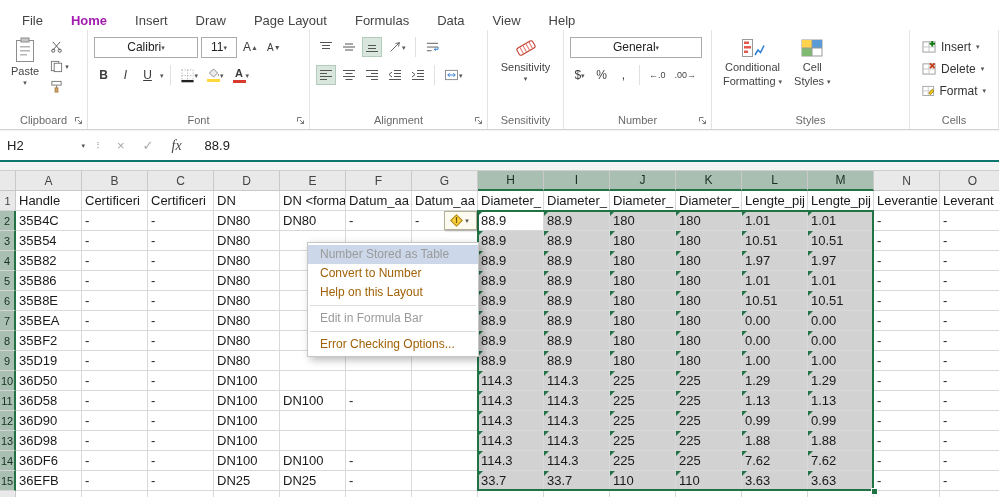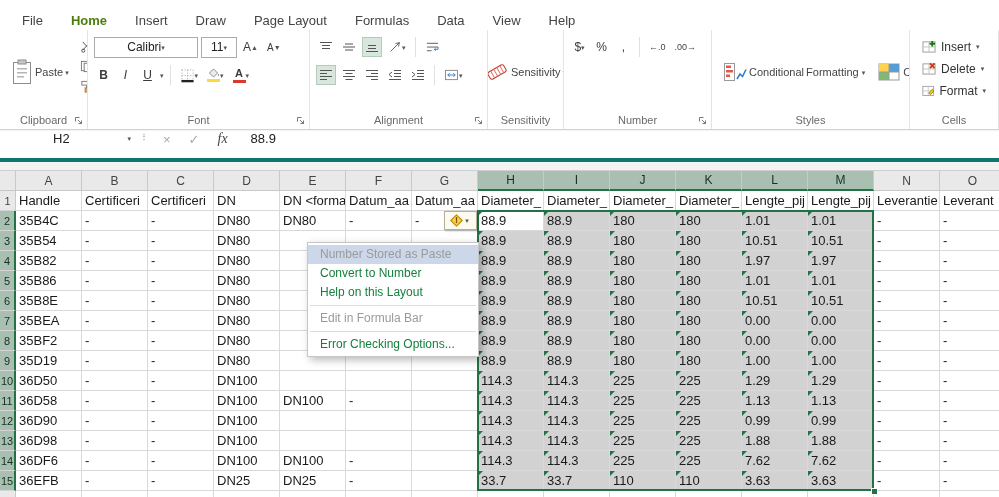--- a/index.html
+++ b/index.html
@@ -3,49 +3,49 @@
 <meta charset="utf-8">
 <style>
   * { box-sizing: border-box; margin: 0; padding: 0; }
   html,body { width: 999px; height: 497px; overflow: hidden; }
   body { font-family: "Liberation Sans","DejaVu Sans",sans-serif; background:#f3f3f3; }
   .app { position:relative; width:999px; height:497px; background:#f3f3f3; overflow:hidden; }
 
   
   .tabbar { position:absolute; top:0; left:0; right:0; height:30px; background:#fff; display:flex; align-items:center; padding-left:8px; }
   .rtab { padding:0 14px; height:30px; line-height:30px; font-size:13px; color:#444; position:relative; white-space:nowrap;margin-top:12px; }
-  .rtab.active { font-weight:bold; color:#4d7c0f; }
+  .rtab.active { font-weight:bold; color:#a21caf; }
   .rtab.active::after { content:""; position:absolute; left:12px; right:12px; bottom:0; height:3px; background:#217346; }
 
   
   .ribbon { position:absolute; top:30px; left:0; right:0; height:100px; background:#fff; border-bottom:1px solid #d2d2d2; display:flex; overflow:hidden; }
   .rg { position:relative; height:100%; border-right:1px solid #e4e4e4; flex:0 0 auto; overflow:hidden; }
   .rg-label { position:absolute; bottom:3px; left:0; right:0; text-align:center; font-size:11px; color:#6a6a6a; }
   .launcher { position:absolute; bottom:4px; right:4px; }
   .rg-body { padding:5px 6px 20px 6px; height:100%; display:flex; }
   .col { display:flex; flex-direction:column; }
   .frow { display:flex; align-items:center; gap:3px; height:24px; }
-  .bigbtn { display:flex; align-items:center; justify-content:flex-start; gap:2px; font-size:11px; color:#444; padding:2px 5px; }
+  .bigbtn { display:flex; flex-direction:column; align-items:center; justify-content:flex-start; gap:2px; font-size:11px; color:#444; padding:2px 5px; }
   .bigbtn .l2 { display:flex; align-items:center; gap:3px; }
   .tbtn { height:20px; min-width:19px; display:flex; align-items:center; justify-content:center; font-size:12px; color:#3b3b3b; padding:0 2px; border:1px solid transparent; }
   .tbtn.on { background:#d9e6dd; border:1px solid #b3cbbb; }
   .dd { font-size:7px; color:#555; line-height:1; }
   .combo { border:1px solid #ababab; background:#fff; height:21px; font-size:12px; color:#222; display:flex; align-items:center; justify-content:center; padding:0 4px; }
   .minicol { display:flex; flex-direction:column; justify-content:flex-start; gap:2px; padding-top:2px; }
   .minibtn { display:flex; align-items:center; gap:2px; height:18px; padding:0 2px; }
   .vsep { width:1px; background:#e0e0e0; height:20px; margin:0 3px; }
   .b { font-weight:bold; } .i { font-style:italic; } .u { text-decoration:underline; }
   .fc-icon { display:flex; flex-direction:column; align-items:center; line-height:1; }
   .fc-icon .bar { width:13px; height:3px; margin-top:1px; }
   .num-ico { font-size:9px; color:#444; letter-spacing:0; }
   .cellrow { display:flex; align-items:center; gap:5px; height:21px; padding:0 6px; font-size:12px; color:#333; }
   .cellrow span.lbl { flex:0 0 auto; }
 
   
-  .fbar { position:absolute; top:131px; left:0; right:0; height:31px; background:#fff; border-bottom:4px solid #0f766e; display:flex; align-items:flex-start;padding-left:46px; }
+  .fbar { position:absolute; top:131px; left:0; right:0; height:31px; background:#fff; border-bottom:2px solid #0f766e; display:flex; align-items:center; }
   .namebox { width:92px; display:flex; align-items:center; justify-content:space-between; padding:0 7px; font-size:13px; color:#222; }
   .fdiv { width:1px; background:#d8d8d8; }
   .dots { width:10px; display:flex; align-items:center; justify-content:center; color:#a0a0a0; font-size:11px; }
   .fxarea { display:flex; align-items:center; gap:18px; padding:0 14px; }
   .fxarea .gicon { color:#a8a8a8; font-size:13px; }
   .fx { font-family:"Liberation Serif","DejaVu Serif",serif; font-style:italic; font-size:14px; color:#444; }
   .fvalue { flex:1; display:flex; align-items:center; padding-left:8px; font-size:13px; color:#1a1a1a; }
 
   
   .grid { position:absolute; top:170px; left:0; width:999px; height:327px; background:#fff; border-top:1px solid #cfcfcf; overflow:hidden; font-size:13px; }
@@ -61,21 +61,21 @@
   .cell.active { background:#fff; }
   .cell.err::before { content:""; position:absolute; top:0; left:0; width:0; height:0; border-top:5px solid #217346; border-right:5px solid transparent; }
   .sel-overlay { position:absolute; border:2px solid #217346; pointer-events:none; z-index:5; }
   .fill-handle { position:absolute; width:7px; height:7px; background:#217346; border:1px solid #fff; pointer-events:none; z-index:6; }
 
   
   .warnbtn { position:absolute; left:444px; top:211px; width:33px; height:19px; background:#fdfbef; border:1px solid #b5b098; box-shadow:1px 1px 2px rgba(0,0,0,.25); display:flex; align-items:center; justify-content:center; gap:4px; z-index:8; }
   .wdiamond { width:9px; height:9px; background:#fccf3f; border:1px solid #ab8420; transform:rotate(45deg); display:flex; align-items:center; justify-content:center; }
   .wdiamond i { transform:rotate(-45deg); font-style:normal; font-size:9px; font-weight:bold; color:#6b5200; line-height:1; }
   .emenu { position:absolute; left:307px; top:242px; width:172px; background:#fff; border:1px solid #c6c6c6; box-shadow:3px 3px 8px rgba(0,0,0,.28); padding:2px 0; z-index:10; font-size:12px; }
-  .mitem { height:19px; line-height:19px; padding:0 10px 0 12px; color:#15803d; white-space:nowrap; overflow:hidden; }
+  .mitem { height:19px; line-height:19px; padding:0 10px 0 12px; color:#a16207; white-space:nowrap; overflow:hidden; }
   .mitem.mdis { color:#9a9a9a; }
   .mitem.mhl { background:#ccd8ea; }
   .msep { height:1px; background:#dcdcdc; margin:3px 2px; }
 
   svg { display:block; }
 </style>
 </head>
 <body>
 
 <div class="app">
@@ -288,20 +288,26 @@
           </svg>
           <span>Sensitivity</span>
           <span class="dd">▾</span>
         </div>
       </div>
       <div class="rg-label">Sensitivity</div>
     </div>
 
     <div class="rg" style="width:148px">
       <div class="rg-body col" style="gap:4px">
+        <div class="frow">
+          <div class="combo" style="width:132px">
+            <span>General</span>
+            <span class="dd">▾</span>
+          </div>
+        </div>
         <div class="frow">
           <div class="tbtn">
             <span>$</span>
             <span class="dd">▾</span>
           </div>
           <div class="tbtn">
             <span>%</span>
           </div>
           <div class="tbtn">
             <span>,</span>
@@ -717,21 +723,21 @@
   </div>
 
   <div class="warnbtn">
     <span class="wdiamond">
         <i>!</i>
       </span>
     <span class="dd">▾</span>
   </div>
 
   <div class="emenu" id="error-menu">
-      <div class="mitem mdis mhl">Number Stored as Paste</div>
+      <div class="mitem mdis mhl">Number Stored as Table</div>
       <div class="mitem">Convert to Number</div>
       <div class="mitem">Help on this Layout</div>
       <div class="msep"></div>
       <div class="mitem mdis">Edit in Formula Bar</div>
       <div class="msep"></div>
       <div class="mitem">Error Checking Options...</div>
     </div>
 
 </div>
 

